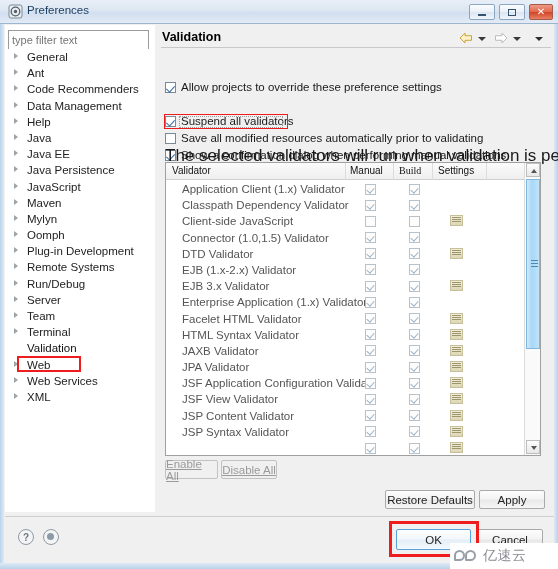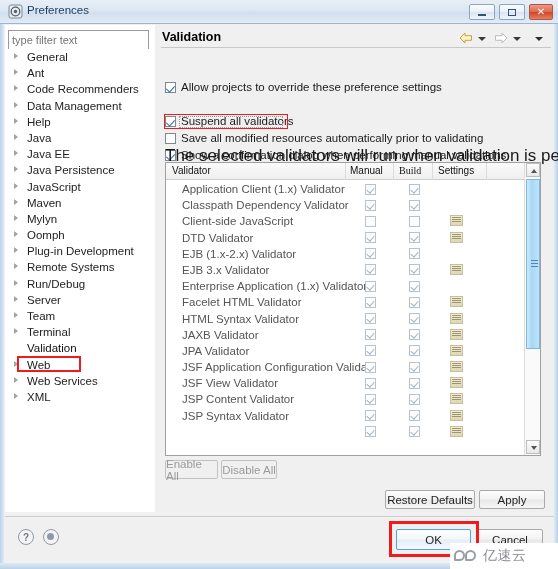--- a/index.html
+++ b/index.html
@@ -199,21 +199,21 @@
 
   
   .btn{
     position:absolute;box-sizing:border-box;
     border:1px solid #a9a9a9;border-radius:2px;
     background:linear-gradient(to bottom,#fdfdfd 0%,#f3f3f3 48%,#e8e8e8 52%,#f6f6f6 100%);
     font-family:inherit;font-size:11.5px;color:#222;
     display:flex;align-items:center;justify-content:center;
     height:19px;
   }
-  .btn.disabled{color:#9a9a9a;border-color:#c2c2c2;background:#f0f0f0;}
+  .btn.disabled{color:#9a9a9a;border-color:#c2c2c2;background:#f0f0f0;text-decoration:underline;}
   #btn-enable{left:165px;top:460px;width:53px;}
   #btn-disable{left:221px;top:460px;width:56px;}
   #btn-restore{left:385px;top:490px;width:90px;}
   #btn-apply{left:479px;top:490px;width:66px;}
   #hr-bot{position:absolute;left:5px;top:516px;width:549px;height:1px;background:#cfcfcf;}
 
   #bottombar{
     position:absolute;left:5px;top:517px;width:549px;height:46px;background:#f0f0f0;
   }
   .circ-icon{
@@ -385,20 +385,25 @@
             <span class="tcb manual on"></span>
             <span class="tcb build on"></span>
           </div>
           <div class="trow">
             <span class="tname">Client-side JavaScript</span>
             <span class="tcb manual"></span>
             <span class="tcb build"></span>
             <span class="ticon"></span>
           </div>
           <div class="trow">
+            <span class="tname">Connector (1.0,1.5) Validator</span>
+            <span class="tcb manual on"></span>
+            <span class="tcb build on"></span>
+          </div>
+          <div class="trow">
             <span class="tname">DTD Validator</span>
             <span class="tcb manual on"></span>
             <span class="tcb build on"></span>
             <span class="ticon"></span>
           </div>
           <div class="trow">
             <span class="tname">EJB (1.x-2.x) Validator</span>
             <span class="tcb manual on"></span>
             <span class="tcb build on"></span>
           </div>

